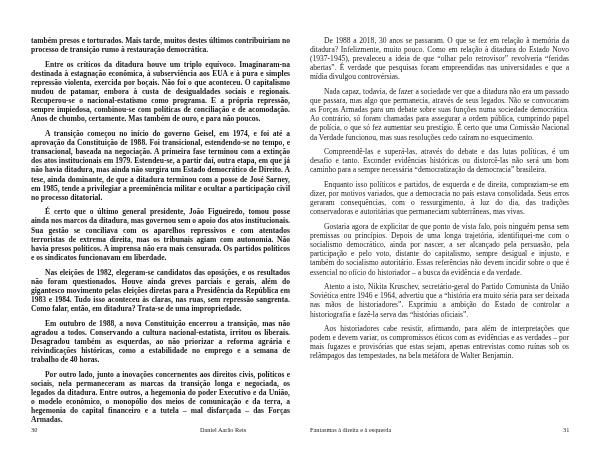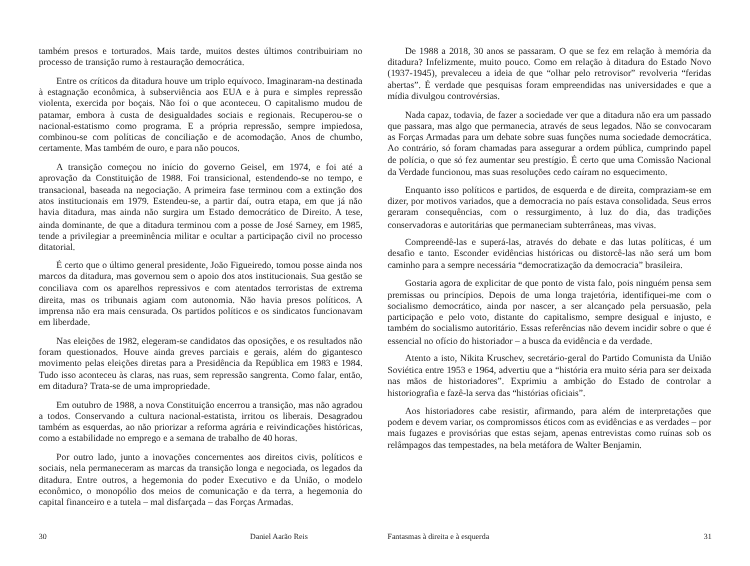--- a/index.html
+++ b/index.html
@@ -1,19 +1,19 @@
 <!DOCTYPE html>
 <html><head>
 <meta charset="utf-8">
 <style>
   html, body { margin:0; padding:0; background:#ffffff; }
   body { width:600px; height:453px; position:relative; overflow:hidden;
          font-family:"Liberation Serif","DejaVu Serif",serif; color:#1a1a1a; }
   .page { position:absolute; top:36px; width:259px; }
-  .page.left { left:31px; }
+  .page.left { left:31px;font-weight:bold; }
   .page.right { left:310px; }
   .para { font-size:7.55px; line-height:9.1px; text-align:justify; margin:0 0 5.6px 0;
           text-indent:0; hyphens:auto; }
   .para.indent { text-indent:14px; }
   .footer { position:absolute; top:426px; font-size:6.3px; color:#222; }
   .f-left-num { left:31px; }
   .f-left-author { left:200px; }
   .f-right-title { left:310px; }
   .f-right-num { left:563px; }
 </style>
@@ -26,23 +26,23 @@
   <p class="para indent">A transição começou no início do governo Geisel, em 1974, e foi até a aprovação da Constituição de 1988. Foi transicional, estendendo-se no tempo, e transacional, baseada na negociação. A primeira fase terminou com a extinção dos atos institucionais em 1979. Estendeu-se, a partir daí, outra etapa, em que já não havia ditadura, mas ainda não surgira um Estado democrático de Direito. A tese, ainda dominante, de que a ditadura terminou com a posse de José Sarney, em 1985, tende a privilegiar a preeminência militar e ocultar a participação civil no processo ditatorial.</p>
   <p class="para indent">É certo que o último general presidente, João Figueiredo, tomou posse ainda nos marcos da ditadura, mas governou sem o apoio dos atos institucionais. Sua gestão se conciliava com os aparelhos repressivos e com atentados terroristas de extrema direita, mas os tribunais agiam com autonomia. Não havia presos políticos. A imprensa não era mais censurada. Os partidos políticos e os sindicatos funcionavam em liberdade.</p>
   <p class="para indent">Nas eleições de 1982, elegeram-se candidatos das oposições, e os resultados não foram questionados. Houve ainda greves parciais e gerais, além do gigantesco movimento pelas eleições diretas para a Presidência da República em 1983 e 1984. Tudo isso aconteceu às claras, nas ruas, sem repressão sangrenta. Como falar, então, em ditadura? Trata-se de uma impropriedade.</p>
   <p class="para indent">Em outubro de 1988, a nova Constituição encerrou a transição, mas não agradou a todos. Conservando a cultura nacional-estatista, irritou os liberais. Desagradou também as esquerdas, ao não priorizar a reforma agrária e reivindicações históricas, como a estabilidade no emprego e a semana de trabalho de 40 horas.</p>
   <p class="para indent">Por outro lado, junto a inovações concernentes aos direitos civis, políticos e sociais, nela permaneceram as marcas da transição longa e negociada, os legados da ditadura. Entre outros, a hegemonia do poder Executivo e da União, o modelo econômico, o monopólio dos meios de comunicação e da terra, a hegemonia do capital financeiro e a tutela – mal disfarçada – das Forças Armadas.</p>
 </div>
 
 <div class="page right">
   <p class="para indent">De 1988 a 2018, 30 anos se passaram. O que se fez em relação à memória da ditadura? Infelizmente, muito pouco. Como em relação à ditadura do Estado Novo (1937-1945), prevaleceu a ideia de que “olhar pelo retrovisor” revolveria “feridas abertas”. É verdade que pesquisas foram empreendidas nas universidades e que a mídia divulgou controvérsias.</p>
   <p class="para indent">Nada capaz, todavia, de fazer a sociedade ver que a ditadura não era um passado que passara, mas algo que permanecia, através de seus legados. Não se convocaram as Forças Armadas para um debate sobre suas funções numa sociedade democrática. Ao contrário, só foram chamadas para assegurar a ordem pública, cumprindo papel de polícia, o que só fez aumentar seu prestígio. É certo que uma Comissão Nacional da Verdade funcionou, mas suas resoluções cedo caíram no esquecimento.</p>
+  <p class="para indent">Compreendê-las e superá-las, através do debate e das lutas políticas, é um desafio e tanto. Esconder evidências históricas ou distorcê-las não será um bom caminho para a sempre necessária “democratização da democracia” brasileira.</p>
   <p class="para indent">Enquanto isso políticos e partidos, de esquerda e de direita, compraziam-se em dizer, por motivos variados, que a democracia no país estava consolidada. Seus erros geraram consequências, com o ressurgimento, à luz do dia, das tradições conservadoras e autoritárias que permaneciam subterrâneas, mas vivas.</p>
-  <p class="para indent">Compreendê-las e superá-las, através do debate e das lutas políticas, é um desafio e tanto. Esconder evidências históricas ou distorcê-las não será um bom caminho para a sempre necessária “democratização da democracia” brasileira.</p>
   <p class="para indent">Gostaria agora de explicitar de que ponto de vista falo, pois ninguém pensa sem premissas ou princípios. Depois de uma longa trajetória, identifiquei-me com o socialismo democrático, ainda por nascer, a ser alcançado pela persuasão, pela participação e pelo voto, distante do capitalismo, sempre desigual e injusto, e também do socialismo autoritário. Essas referências não devem incidir sobre o que é essencial no ofício do historiador – a busca da evidência e da verdade.</p>
-  <p class="para indent">Atento a isto, Nikita Kruschev, secretário-geral do Partido Comunista da União Soviética entre 1953 e 1964, advertiu que a “história era muito séria para ser deixada nas mãos de historiadores”. Exprimiu a ambição do Estado de controlar a historiografia e fazê-la serva das “histórias oficiais”.</p>
+  <p class="para indent">Atento a isto, Nikita Kruschev, secretário-geral do Partido Comunista da União Soviética entre 1946 e 1964, advertiu que a “história era muito séria para ser deixada nas mãos de historiadores”. Exprimiu a ambição do Estado de controlar a historiografia e fazê-la serva das “histórias oficiais”.</p>
   <p class="para indent">Aos historiadores cabe resistir, afirmando, para além de interpretações que podem e devem variar, os compromissos éticos com as evidências e as verdades – por mais fugazes e provisórias que estas sejam, apenas entrevistas como ruínas sob os relâmpagos das tempestades, na bela metáfora de Walter Benjamin.</p>
 </div>
 
 <span class="footer f-left-num">30</span>
 <span class="footer f-left-author">Daniel Aarão Reis</span>
 <span class="footer f-right-title">Fantasmas à direita e à esquerda</span>
 <span class="footer f-right-num">31</span>
 
 </body></html>

